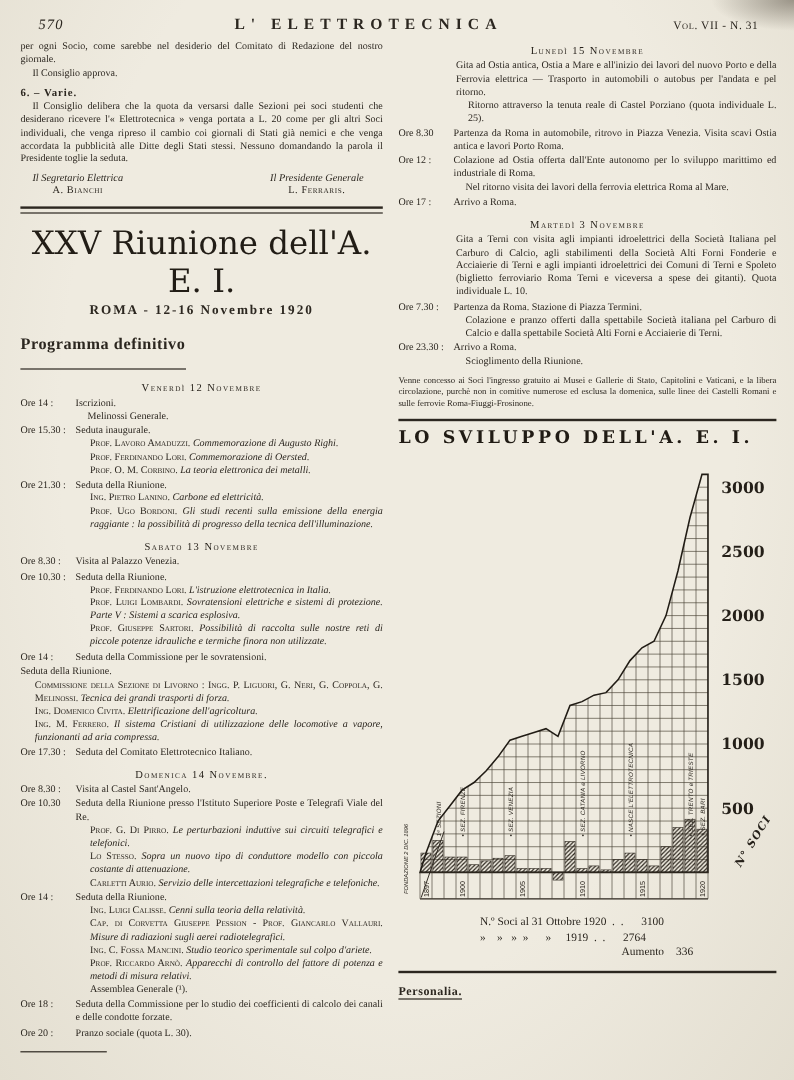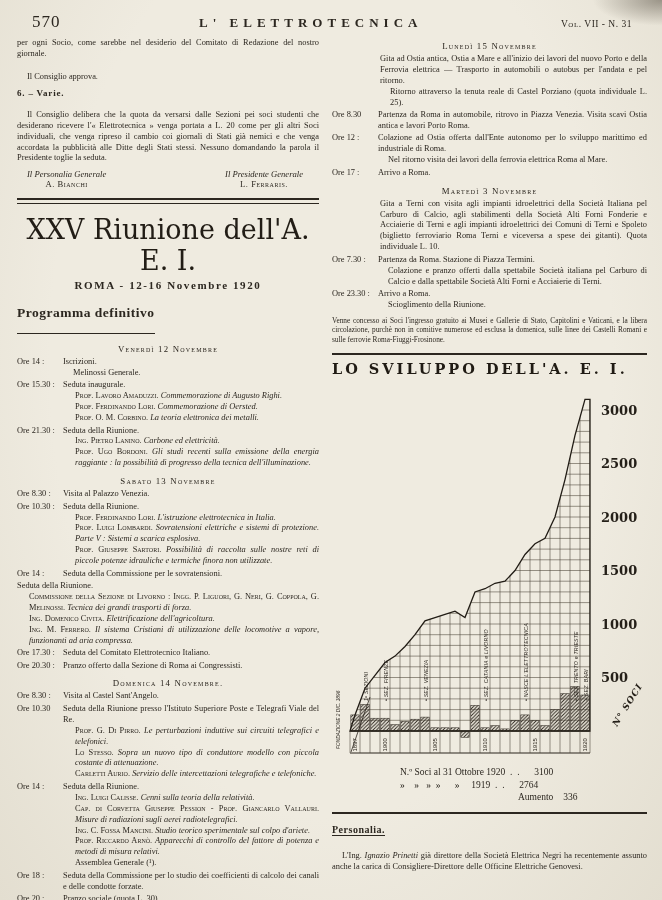--- a/index.html
+++ b/index.html
@@ -4,30 +4,30 @@
 <style>
   html,body{margin:0;padding:0;background:#8a857a;}
   .page{position:relative;width:662px;height:900px;margin:0 auto;overflow:hidden;
     background:#ebe7db;
     background-image:radial-gradient(ellipse at 50% 40%, #efebe0 60%, #e3ded0 100%);
     color:#2c2720;font-family:"Liberation Serif",serif;}
   .page::after{content:"";position:absolute;top:0;right:0;width:70px;height:26px;
     background:radial-gradient(ellipse at 100% 0%, rgba(60,52,40,.45), rgba(60,52,40,0) 70%);pointer-events:none;}
 
   .hdr{display:flex;justify-content:space-between;align-items:baseline;padding:12px 30px 2px 32px;}
-  .hdr .pgnum{font-size:17px;letter-spacing:1px;}
+  .hdr .pgnum{font-size:12px;letter-spacing:1px;font-style:italic;}
   .hdr .jtitle{font-size:13px;font-weight:bold;letter-spacing:5px;}
   .hdr .vol{font-size:9.5px;font-variant:small-caps;letter-spacing:.5px;}
 
   .cols{display:flex;gap:13px;padding:4px 15px 0 17px;}
   .colL{width:302px;flex:0 0 302px;}
   .colR{width:315px;flex:0 0 315px;}
 
   .bt{font-size:8.4px;line-height:1.3;margin:0;text-align:justify;}
-  .ind{text-indent:10px;margin-top:12px;}
+  .ind{text-indent:10px;}
   .varie-h{font-size:9px;font-weight:bold;letter-spacing:.8px;margin:5px 0 2px;}
 
   .sigs{display:flex;justify-content:space-between;padding:5px 16px 2px 10px;font-size:8.6px;}
   .sig{text-align:center;}
   .sig .role{font-style:italic;display:block;}
   .sig .name{font-variant:small-caps;display:block;letter-spacing:.5px;}
 
   .dblrule{border-top:2.4px solid #2c2720;border-bottom:1px solid #2c2720;height:2.6px;margin:7px 0 2px;}
 
   .reunion{font-size:27px;font-weight:normal;text-align:center;margin:10px 0 3px;
@@ -80,21 +80,21 @@
   <div class="cols">
 
     <div class="colL">
       <p class="bt">per ogni Socio, come sarebbe nel desiderio del Comitato di Redazione del nostro giornale.</p>
       <p class="bt ind">Il Consiglio approva.</p>
       <div class="varie-h">6. – Varie.</div>
       <p class="bt ind">Il Consiglio delibera che la quota da versarsi dalle Sezioni pei soci studenti che desiderano ricevere l'« Elettrotecnica » venga portata a L. 20 come per gli altri Soci individuali, che venga ripreso il cambio coi giornali di Stati già nemici e che venga accordata la pubblicità alle Ditte degli Stati stessi. Nessuno domandando la parola il Presidente toglie la seduta.</p>
 
       <div class="sigs">
         <div class="sig">
-          <span class="role">Il Personalia Generale</span>
+          <span class="role">Il Segretario Elettrica</span>
           <span class="name">A. Bianchi</span>
         </div>
         <div class="sig">
           <span class="role">Il Presidente Generale</span>
           <span class="name">L. Ferraris.</span>
         </div>
       </div>
 
       <div class="dblrule"></div>
 
@@ -156,26 +156,20 @@
               <div class="etext">Seduta della Riunione.</div>
               <div class="sub"><span class="sc">Commissione della Sezione di Livorno : Ingg. P. Liguori, G. Neri, G. Coppola, G. Melinossi. </span><span class="it">Tecnica dei grandi trasporti di forza.</span></div>
               <div class="sub"><span class="sc">Ing. Domenico Civita. </span><span class="it">Elettrificazione dell'agricoltura.</span></div>
               <div class="sub"><span class="sc">Ing. M. Ferrero. </span><span class="it">Il sistema Cristiani di utilizzazione delle locomotive a vapore, funzionanti ad aria compressa.</span></div>
             </div>
           </div>
           <div class="entry">
             <span class="time">Ore 17.30 :</span>
             <div class="ebody">
               <div class="etext">Seduta del Comitato Elettrotecnico Italiano.</div>
-            </div>
-          </div>
-          <div class="entry">
-            <span class="time">Ore 20.30 :</span>
-            <div class="ebody">
-              <div class="etext">Pranzo offerto dalla Sezione di Roma ai Congressisti.</div>
             </div>
           </div>
           <div class="day-heading">Domenica 14 Novembre.</div>
           <div class="entry">
             <span class="time">Ore 8.30 :</span>
             <div class="ebody">
               <div class="etext">Visita al Castel Sant'Angelo.</div>
             </div>
           </div>
           <div class="entry">
@@ -431,21 +425,16 @@
         </div>
         <div class="cap-row cap-right">
           <span>Aumento</span>
             <span class="cap-val">336</span>
         </div>
       </div>
 
       <div class="thickrule"></div>
 
       <div><span class="pers-h">Personalia.</span></div>
-      <p class="bt ind">
-        <span>L'Ing.</span>
-        <span class="it">Ignazio Prinetti</span>
-        <span>già direttore della Società Elettrica Negri ha recentemente assunto anche la carica di Consigliere-Direttore delle Officine Elettriche Genovesi.</span>
-      </p>
     </div>
 
   </div>
 </div>
 
 </body></html>

